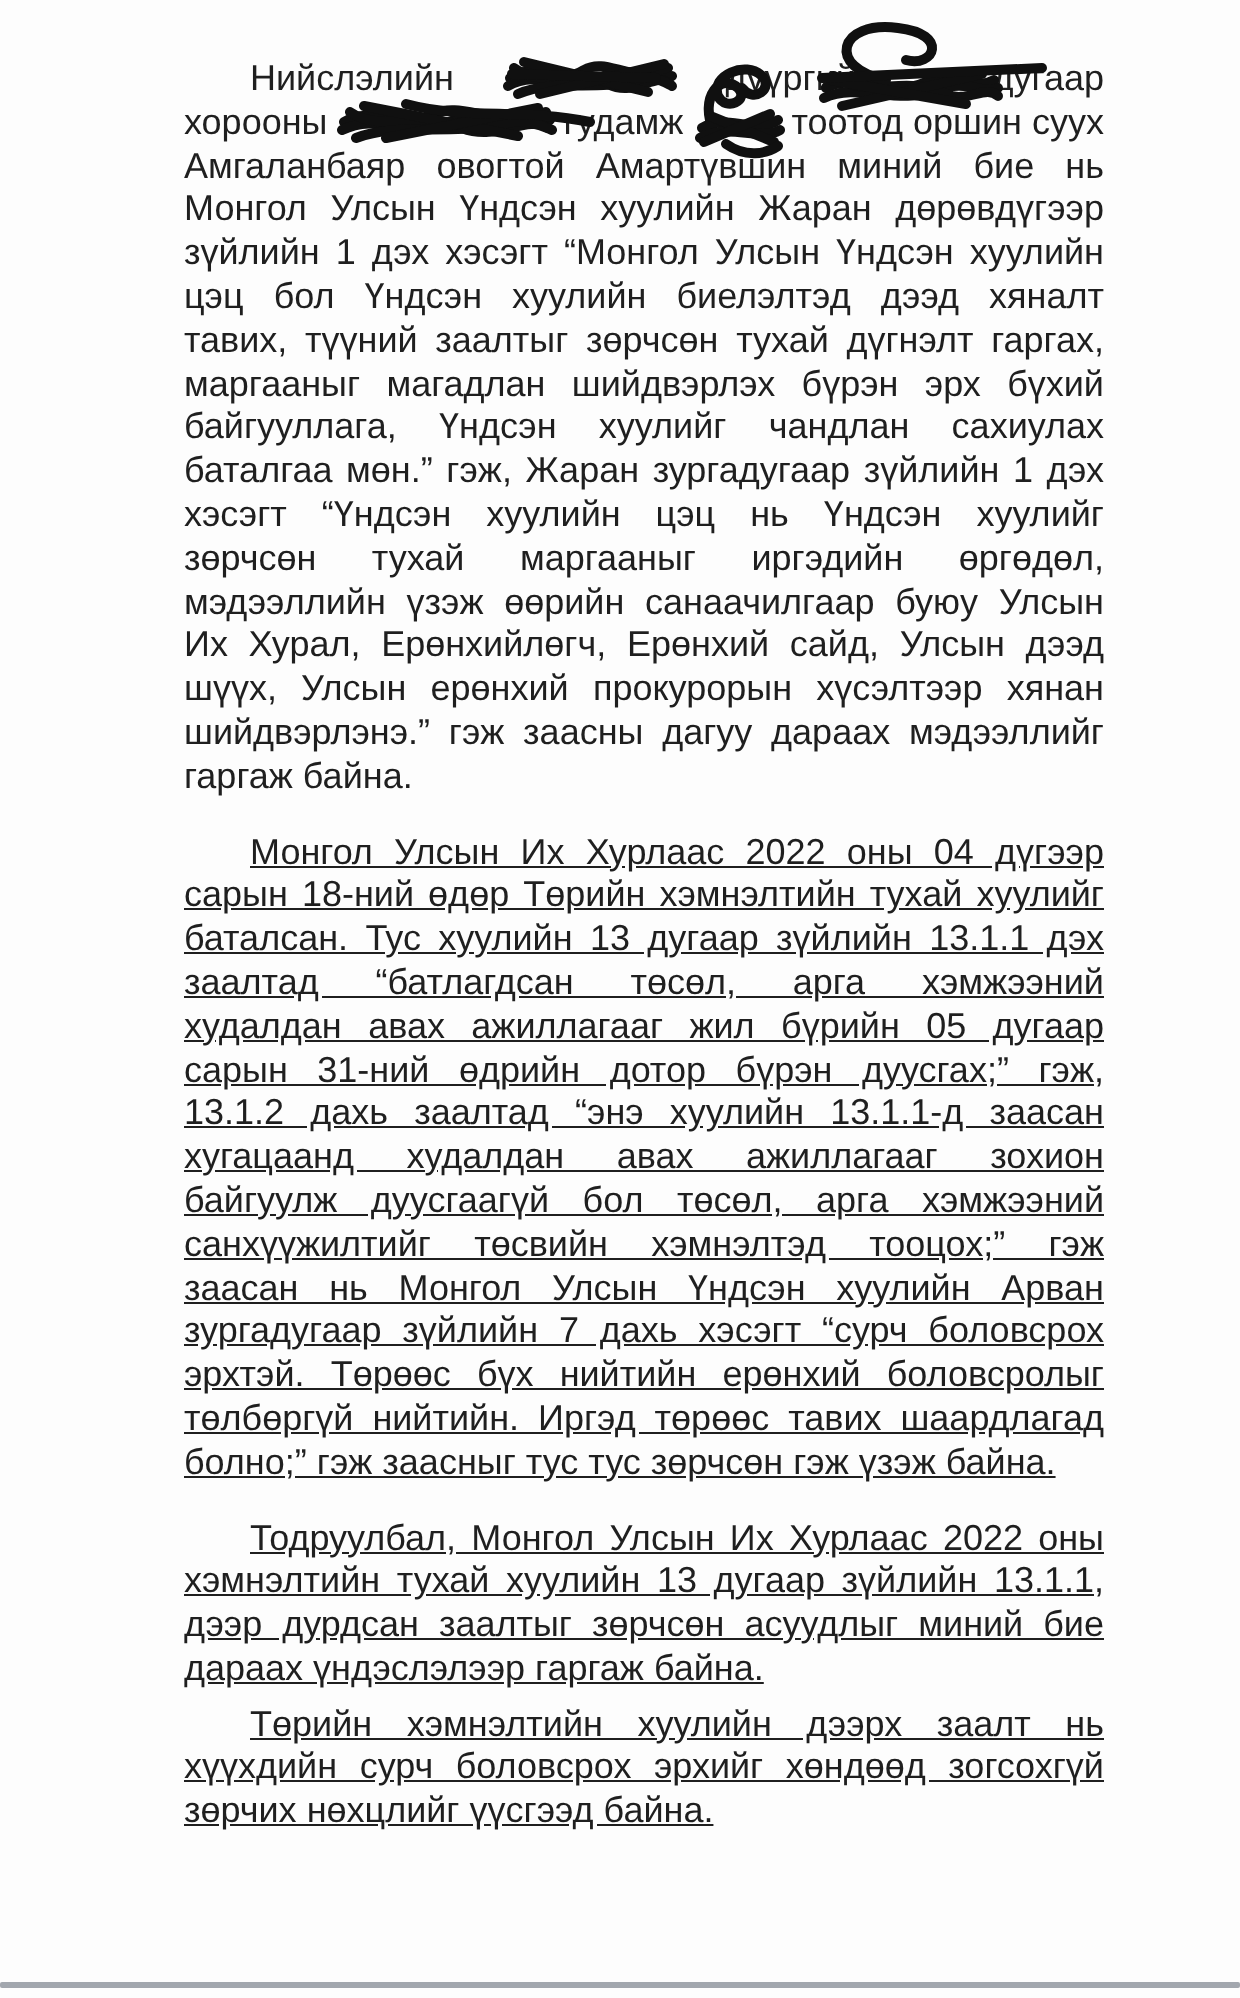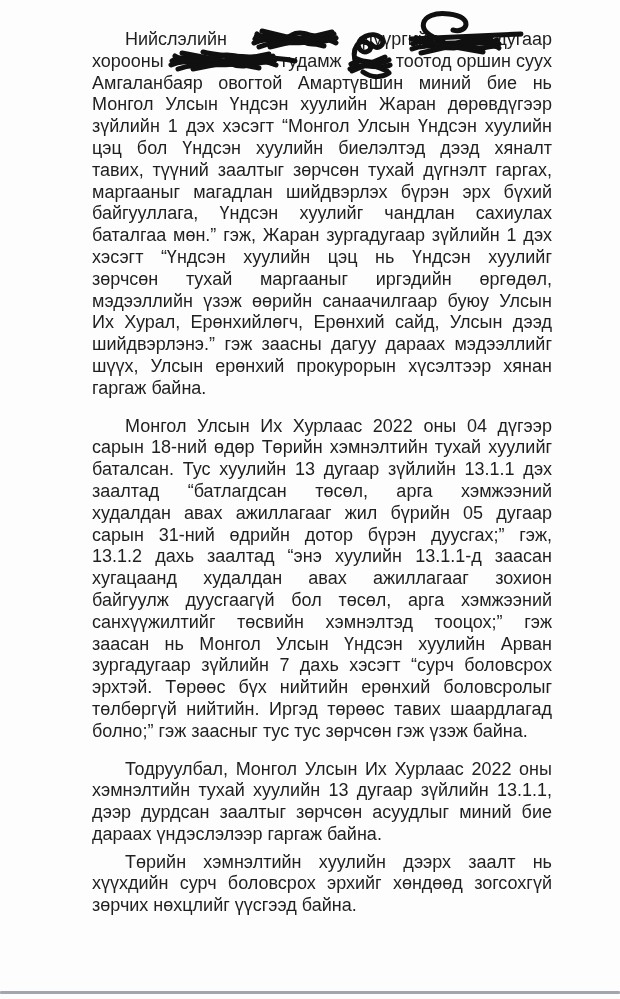--- a/index.html
+++ b/index.html
@@ -15,21 +15,21 @@
     overflow: hidden;
     color: #1f1f1f;
   }
   .doc {
     position: absolute;
     left: 92px; top: 29px;
     width: 460px;
     font-size: 18px;
     line-height: 21.8px;
   }
-  .para + .para { margin-top: 16px; }
+  .para + .para { margin-top: 16px; text-decoration: underline; }
   .para:last-child { margin-top: 6px; }
   .line {
     text-align: justify;
     text-align-last: justify;
     -moz-text-align-last: justify;
   }
   .line.para-first { text-indent: 33px; }
   .line.para-last { text-align-last: left; -moz-text-align-last: left; }
   .redaction {
     display: inline-block;
@@ -102,22 +102,22 @@
         <div class="line">зүйлийн 1 дэх хэсэгт “Монгол Улсын Үндсэн хуулийн</div>
         <div class="line">цэц бол Үндсэн хуулийн биелэлтэд дээд хяналт</div>
         <div class="line">тавих, түүний заалтыг зөрчсөн тухай дүгнэлт гаргах,</div>
         <div class="line">маргааныг магадлан шийдвэрлэх бүрэн эрх бүхий</div>
         <div class="line">байгууллага, Үндсэн хуулийг чандлан сахиулах</div>
         <div class="line">баталгаа мөн.” гэж, Жаран зургадугаар зүйлийн 1 дэх</div>
         <div class="line">хэсэгт “Үндсэн хуулийн цэц нь Үндсэн хуулийг</div>
         <div class="line">зөрчсөн тухай маргааныг иргэдийн өргөдөл,</div>
         <div class="line">мэдээллийн үзэж өөрийн санаачилгаар буюу Улсын</div>
         <div class="line">Их Хурал, Ерөнхийлөгч, Ерөнхий сайд, Улсын дээд</div>
+        <div class="line">шүүх, Улсын ерөнхий прокурорын хүсэлтээр хянан</div>
         <div class="line">шийдвэрлэнэ.” гэж заасны дагуу дараах мэдээллийг</div>
-        <div class="line">шүүх, Улсын ерөнхий прокурорын хүсэлтээр хянан</div>
         <div class="line para-last">гаргаж байна.</div>
       </div>
       <div class="para">
         <div class="line para-first">Монгол Улсын Их Хурлаас 2022 оны 04 дүгээр</div>
         <div class="line">сарын 18-ний өдөр Төрийн хэмнэлтийн тухай хуулийг</div>
         <div class="line">баталсан. Тус хуулийн 13 дугаар зүйлийн 13.1.1 дэх</div>
         <div class="line">заалтад “батлагдсан төсөл, арга хэмжээний</div>
         <div class="line">худалдан авах ажиллагааг жил бүрийн 05 дугаар</div>
         <div class="line">сарын 31-ний өдрийн дотор бүрэн дуусгах;” гэж,</div>
         <div class="line">13.1.2 дахь заалтад “энэ хуулийн 13.1.1-д заасан</div>

